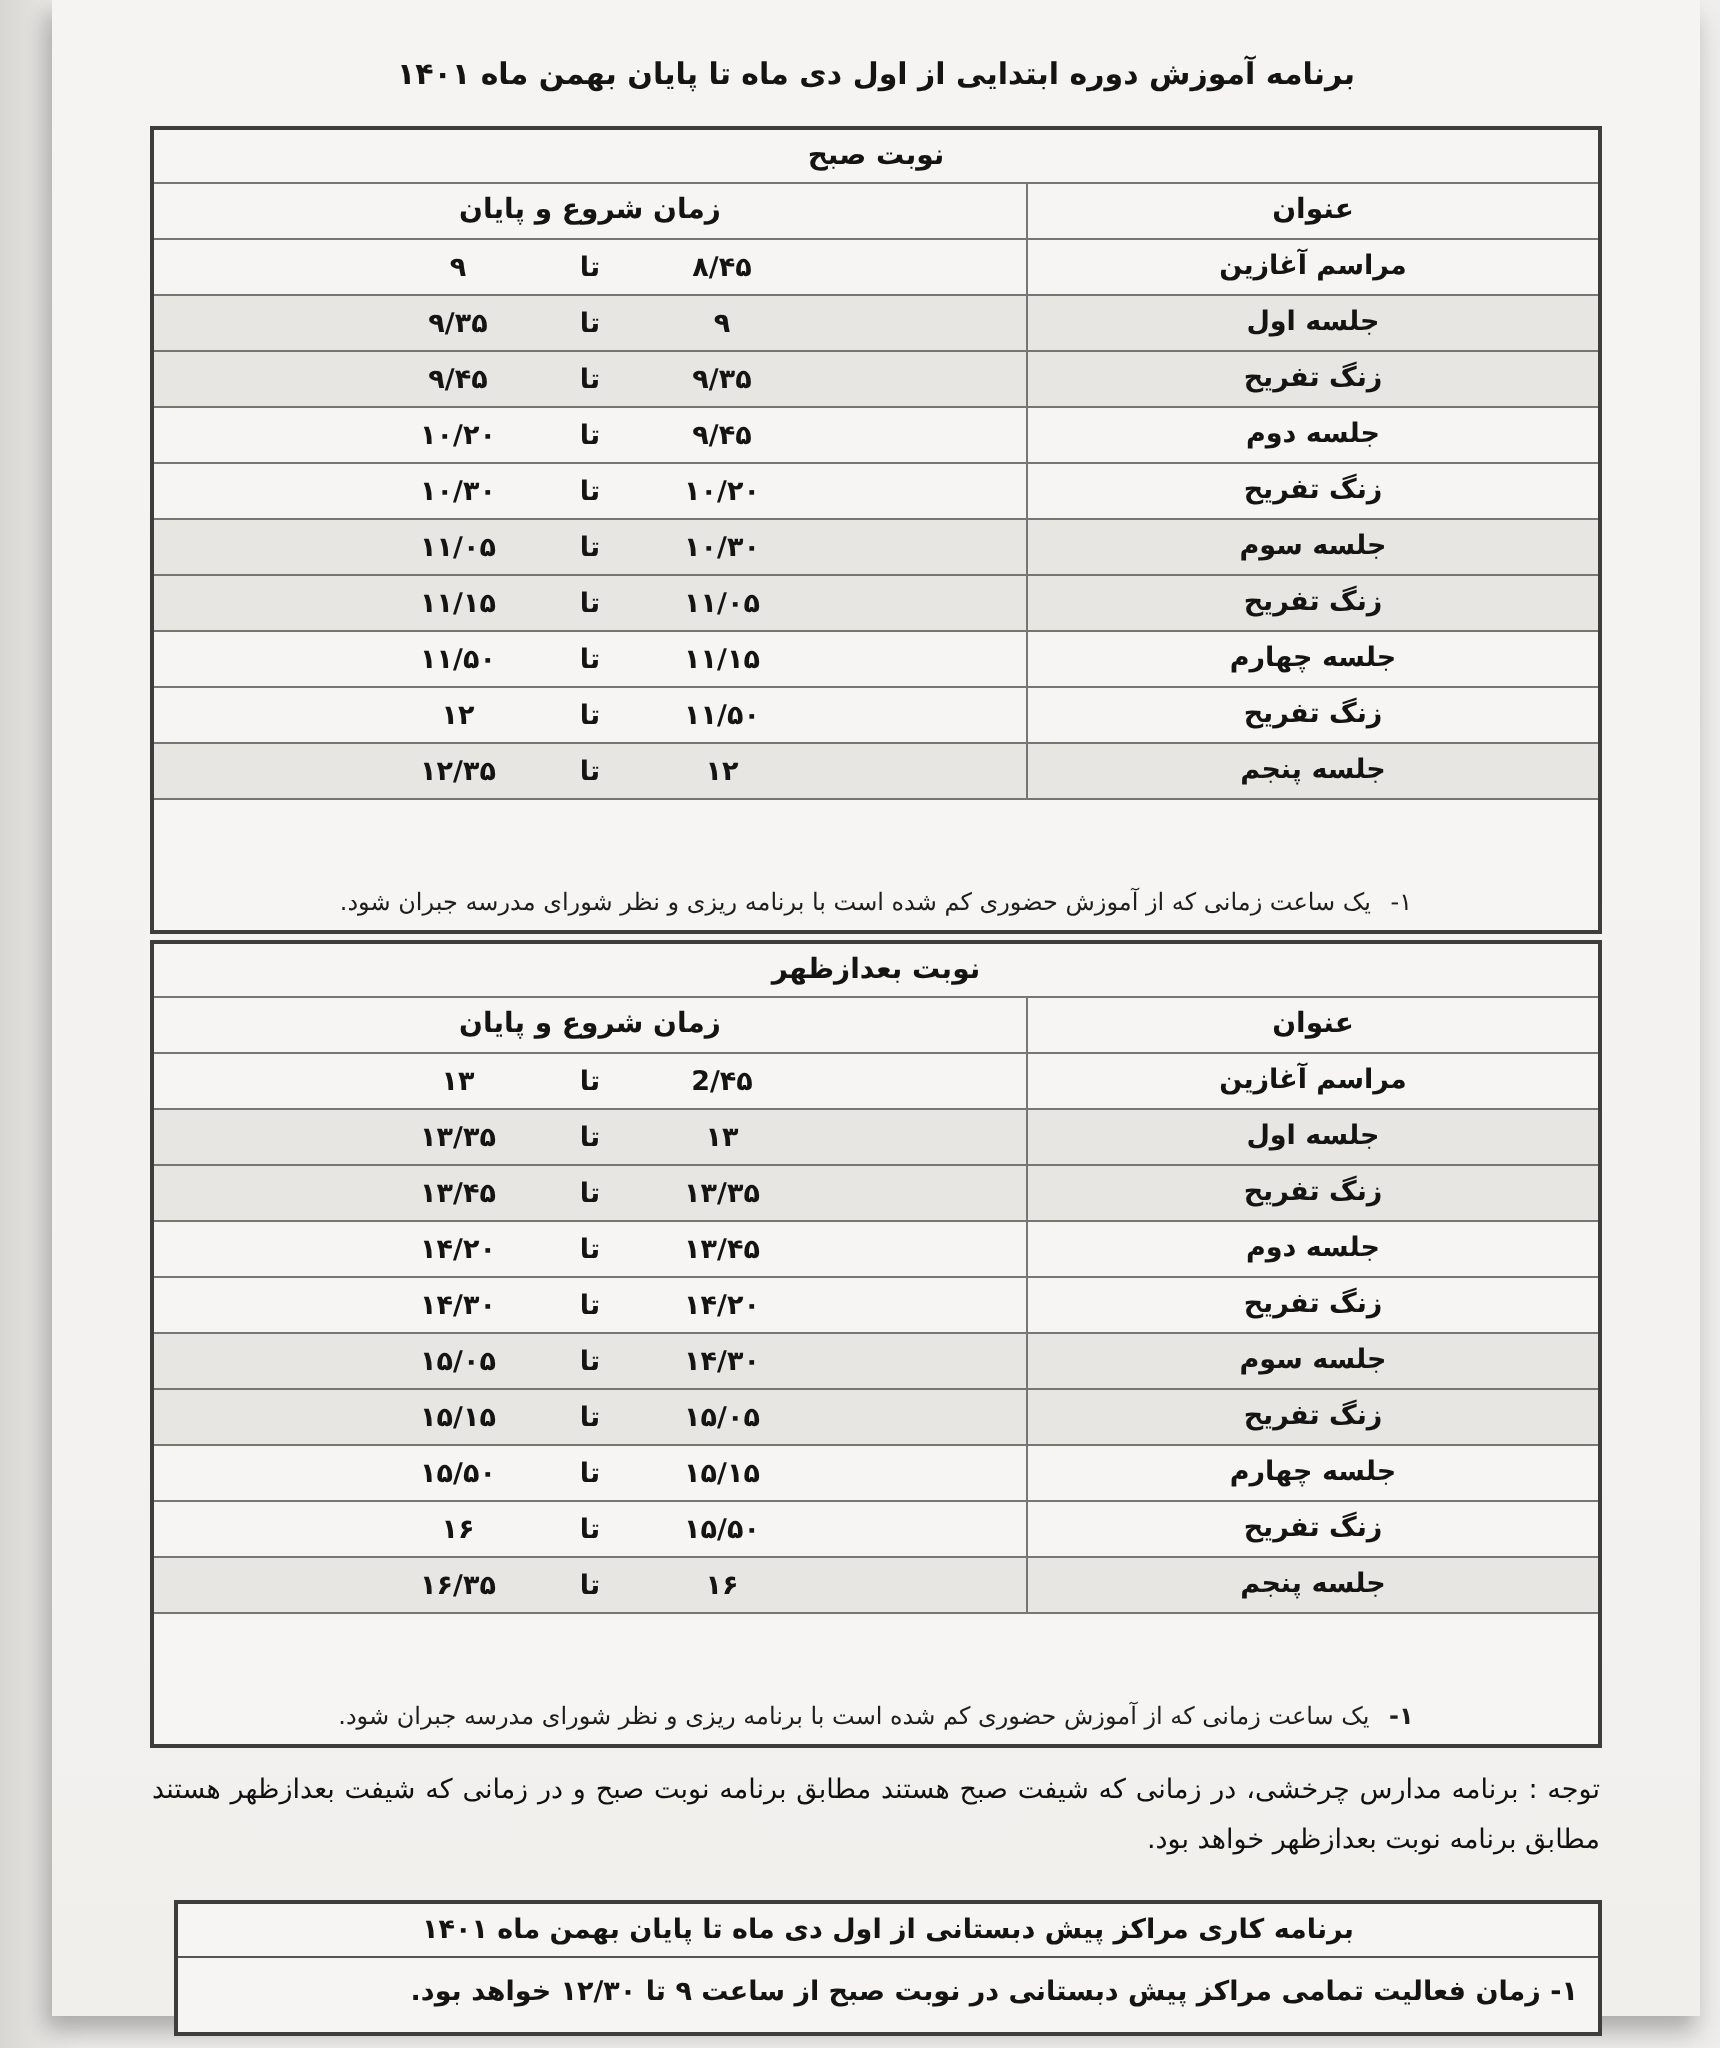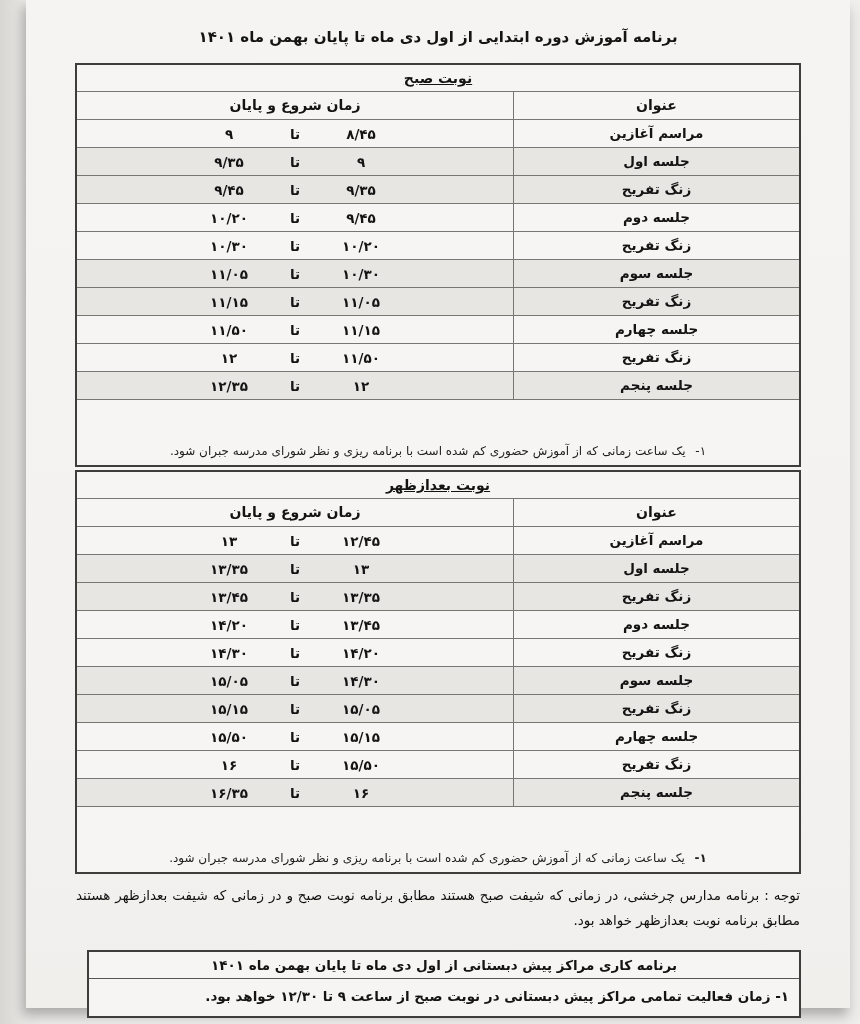--- a/index.html
+++ b/index.html
@@ -24,21 +24,21 @@
   .doc-title {
     padding-top:28px; margin-bottom:17px;
     text-align:center; font-weight:bold; font-size:15px; letter-spacing:0;
   }
   
   .sched {
     border:2px solid #3d3d3c; background:#f6f5f3; margin-bottom:3px;
   }
   .t-head {
     height:27px; line-height:27px; text-align:center;
-    font-weight:bold; font-size:14px; border-bottom:1px solid #767673;text-decoration:underline;
+    font-weight:bold; font-size:14px; border-bottom:1px solid #767673;
   }
   .t-cols, .t-row { display:grid; grid-template-columns:286px 1fr; }
   .t-cols { border-bottom:1px solid #767673; }
   .col-head { height:27px; line-height:27px; text-align:center; font-weight:bold; font-size:14px; }
   .c-title { border-left:1px solid #767673; }
   .t-row { height:28px; border-bottom:1px solid #767673; }
   .t-row.shaded { background:#e7e6e3; }
   .label { text-align:center; font-weight:bold; font-size:13.5px; line-height:27px; }
   .times { display:flex; justify-content:center; align-items:center; font-weight:bold; font-size:13.5px; }
   .t-start, .t-end { width:86px; text-align:center; }
@@ -175,21 +175,21 @@
   <section class="sched">
     <div class="t-head">نوبت بعدازظهر</div>
     <div class="t-cols">
       <div class="c-title col-head">عنوان</div>
       <div class="c-time col-head">زمان شروع و پایان</div>
     </div>
     <div class="t-rows">
   <div class="t-row">
     <div class="c-title cell label">مراسم آغازین</div>
     <div class="c-time cell times">
-      <span class="t-start">۱۲/۴۵</span>
+      <span class="t-start">2/۴۵</span>
       <span class="t-to">تا</span>
       <span class="t-end">۱۳</span>
     </div>
   </div>
 
   <div class="t-row shaded">
     <div class="c-title cell label">جلسه اول</div>
     <div class="c-time cell times">
       <span class="t-start">۱۳</span>
       <span class="t-to">تا</span>

